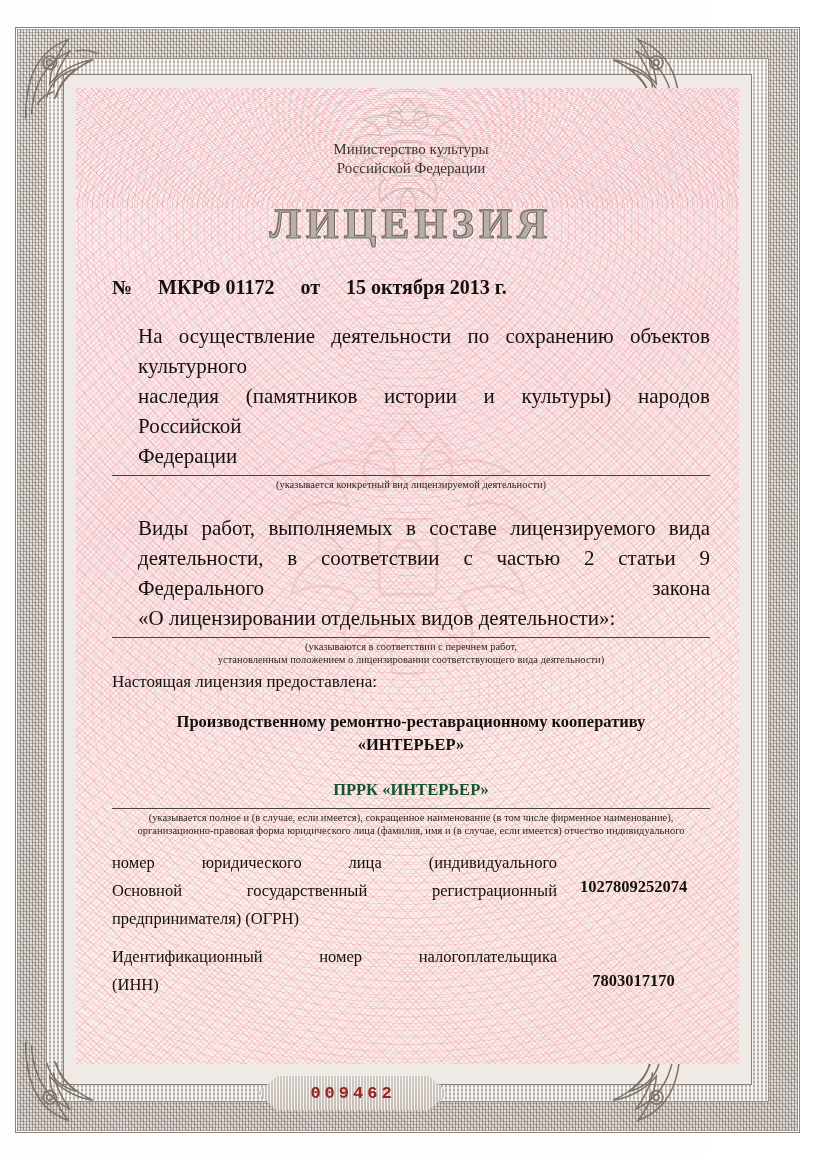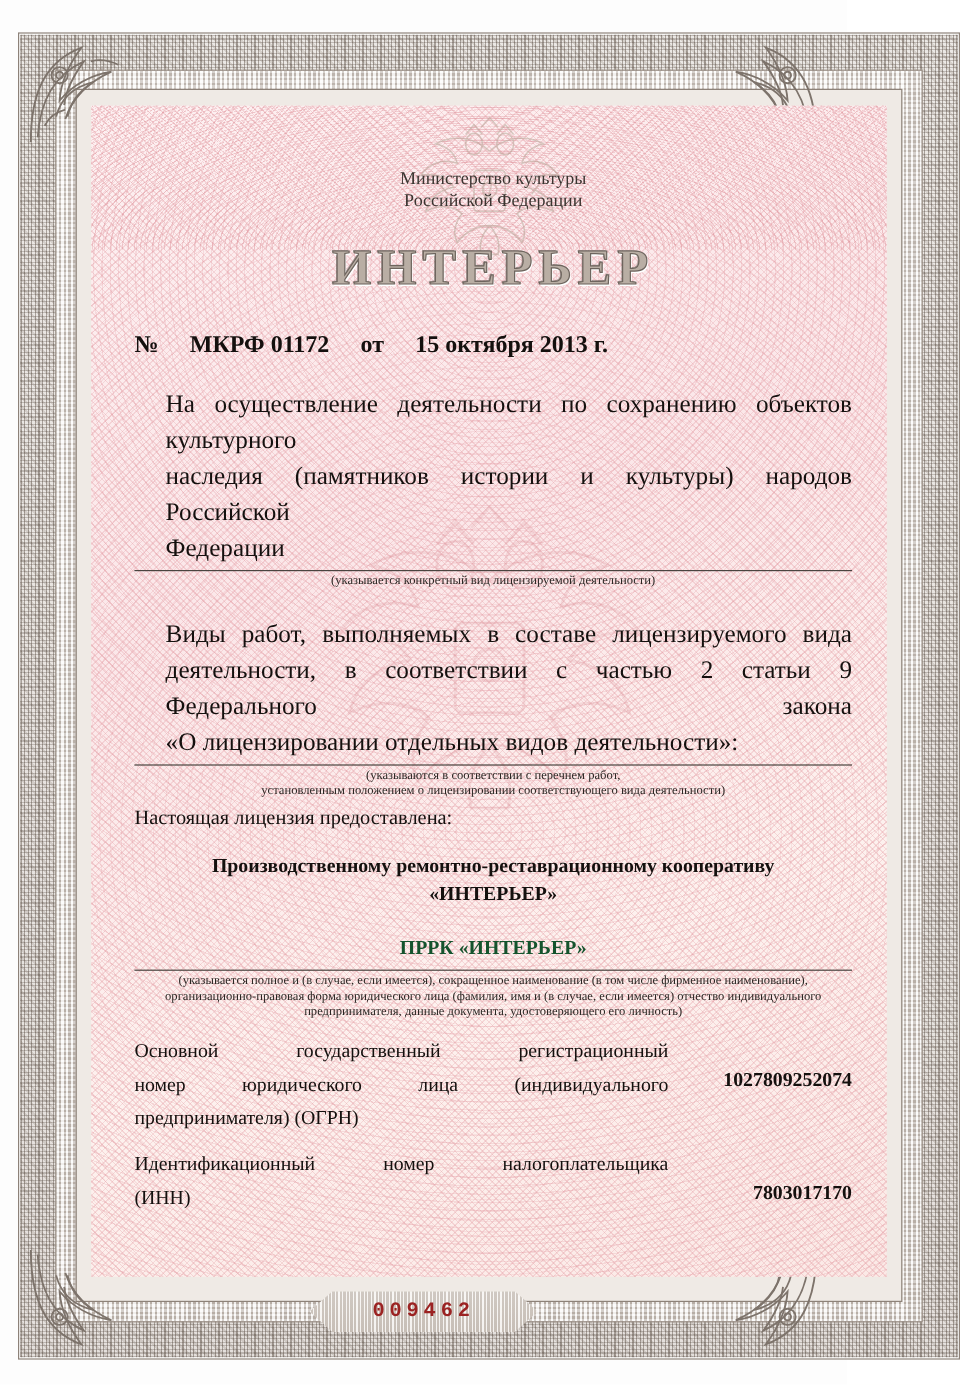--- a/index.html
+++ b/index.html
@@ -131,21 +131,21 @@
 
   .idblock{margin-top:12px;}
   .idrow{display:flex;align-items:flex-start;}
   .idrow .lbl{
     width:445px;font-size:16.5px;line-height:28px;color:#14100e;
     text-align:justify;
   }
   .idrow .lbl span{display:block;}
   .idrow .lbl span.j{text-align-last:justify;}
   .idrow .val{
-    flex:1;text-align:right;font-size:16.5px;font-weight:bold;color:#14100e;
+    flex:1;text-align:center;font-size:16.5px;font-weight:bold;color:#14100e;
   }
   .ogrn-val{padding-top:28px;}
   .inn-val{padding-top:28px;}
   .idblock .row2{margin-top:10px;}
 
   
   .serial-wrap{
     position:absolute;left:50%;bottom:44px;transform:translateX(-50%);
     width:190px;height:34px;display:flex;align-items:center;justify-content:center;
   }
@@ -272,21 +272,21 @@
     </div>
   </div>
 
   <div class="content">
 
     <div class="ministry">
       <div>Министерство культуры</div>
       <div>Российской Федерации</div>
     </div>
 
-    <div class="license-word">ИНТЕРЬЕР</div>
+    <div class="license-word">ЛИЦЕНЗИЯ</div>
 
     <div class="numline">
       <span>№</span>
       <span class="sp"></span>
       <span>МКРФ 01172</span>
       <span class="sp"></span>
       <span>от</span>
       <span class="sp"></span>
       <span>15 октября 2013 г.</span>
     </div>
@@ -316,28 +316,27 @@
       <div>Производственному ремонтно-реставрационному кооперативу</div>
       <div>«ИНТЕРЬЕР»</div>
     </div>
 
     <div class="org-short">ПРРК «ИНТЕРЬЕР»</div>
 
     <hr class="rule" style="margin-top:8px;">
     <div class="caption">
       <div>(указывается полное и (в случае, если имеется), сокращенное наименование (в том числе фирменное наименование),</div>
       <div>организационно-правовая форма юридического лица (фамилия, имя и (в случае, если имеется) отчество индивидуального</div>
-      <div>предпринимателя, данные документа, удостоверяющего его личность)</div>
     </div>
 
     <div class="idblock">
       <div class="idrow">
         <div class="lbl">
+          <span class="j">номер юридического лица (индивидуального</span>
           <span class="j">Основной государственный регистрационный</span>
-          <span class="j">номер юридического лица (индивидуального</span>
           <span>предпринимателя) (ОГРН)</span>
         </div>
         <div class="val ogrn-val">1027809252074</div>
       </div>
 
       <div class="idrow row2">
         <div class="lbl">
           <span class="j">Идентификационный номер налогоплательщика</span>
           <span>(ИНН)</span>
         </div>

